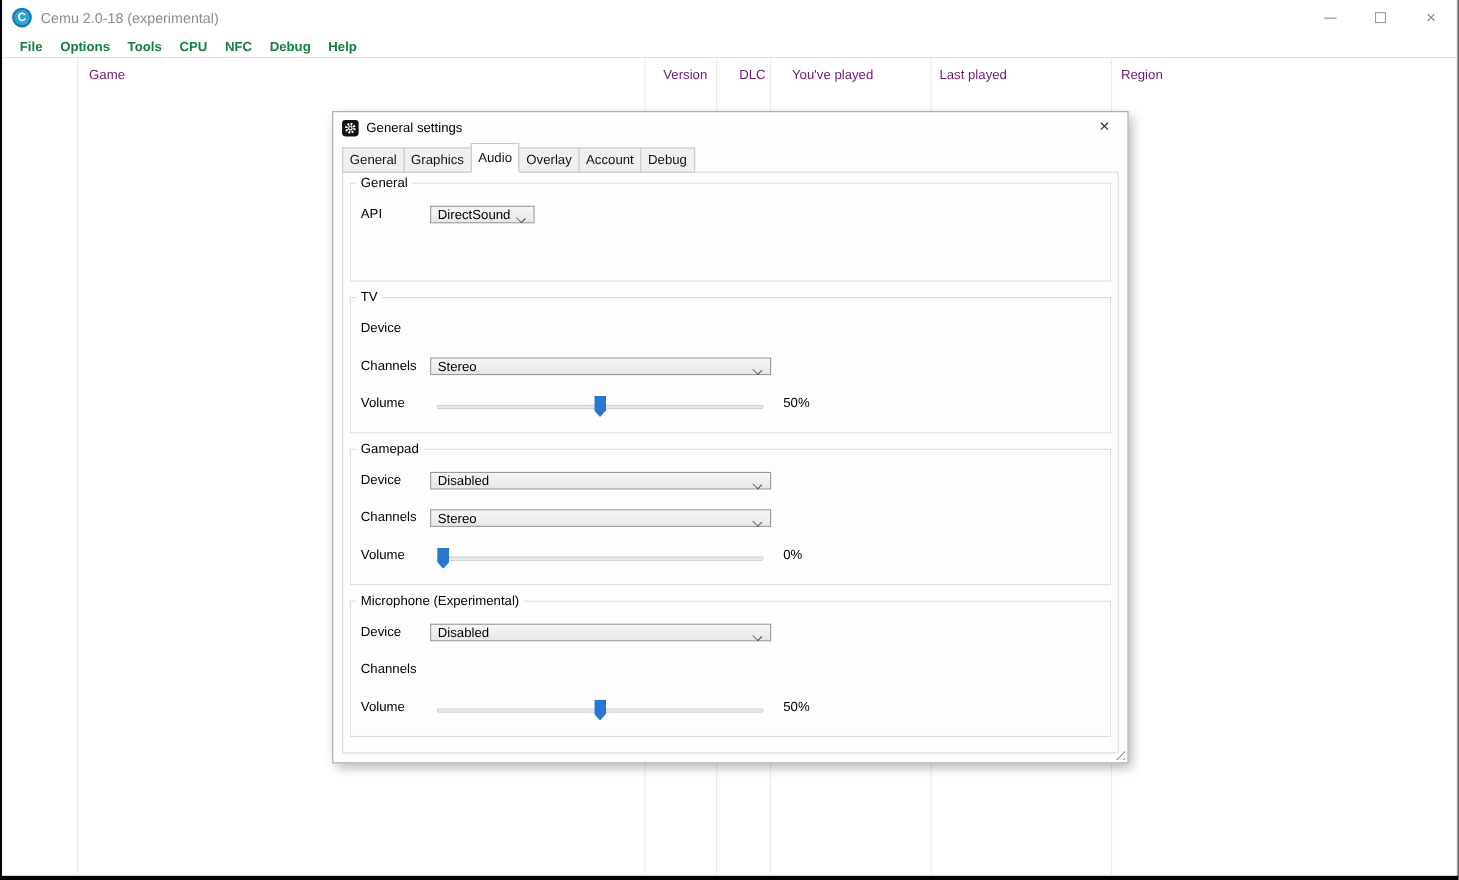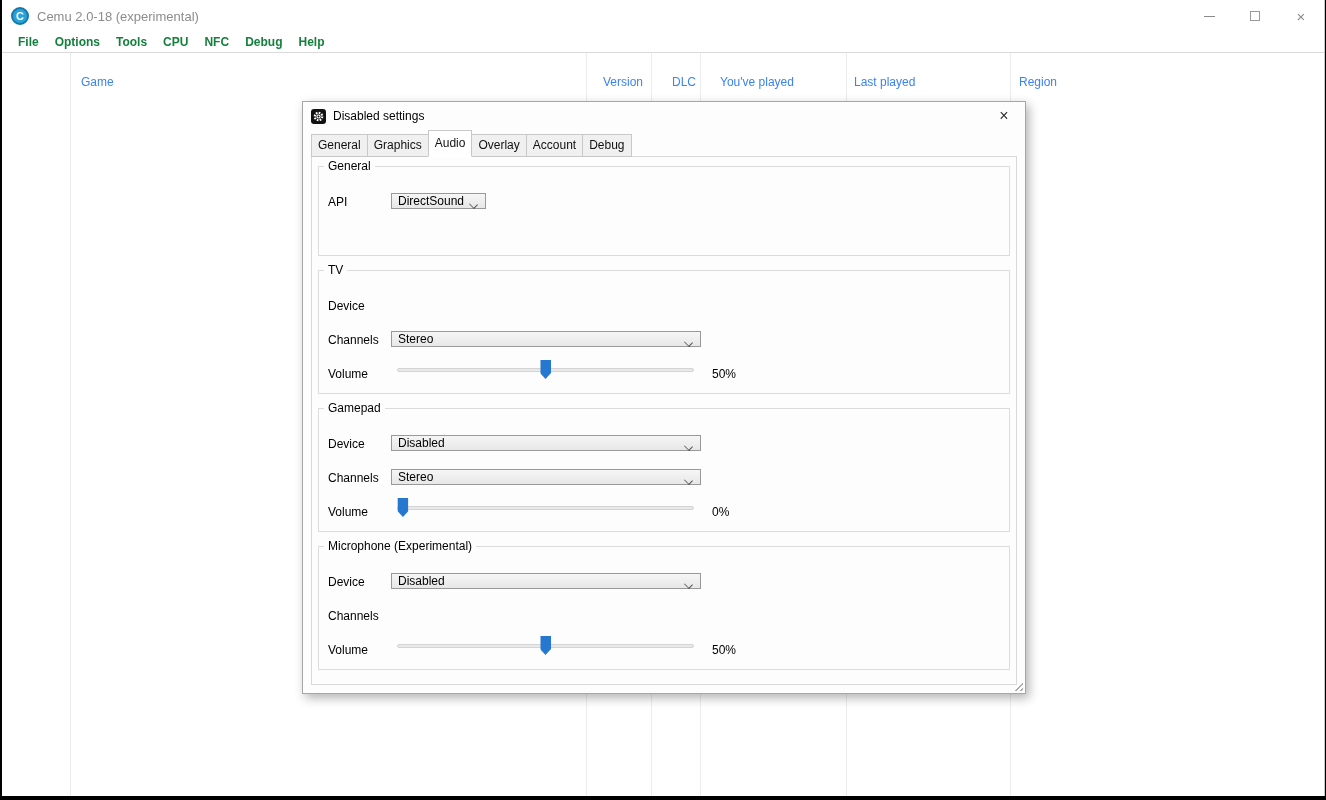--- a/index.html
+++ b/index.html
@@ -17,41 +17,41 @@
   .glyph-min { width:11px; height:1px; background:#8a8a8a; display:block; }
   .glyph-max { width:10px; height:10px; border:1px solid #9a9a9a; display:block; }
   .glyph-close { font-size:15px; color:#8a8a8a; line-height:1; }
 
   .menubar { height:21px; display:flex; align-items:center; padding-left:8px; border-bottom:1px solid #dadada; background:#fff; }
   .menu-item { padding:3px 8px; color:#15803d;font-weight:bold; }
 
   
   .gamelist { position:absolute; left:0; top:53px; right:0; bottom:0; background:#fff; }
   .colline { position:absolute; top:0; bottom:0; width:1px; background:#ececec; }
-  .hdr-cell { position:absolute; top:22px; height:18px; color:#3b82f6; }
+  .hdr-cell { position:absolute; top:8px; height:18px; color:#701a75; }
 
   
   .dialog { position:absolute; left:302px; top:101px; width:724px; height:593px; background:#fdfdfd; border:1px solid #a6a6a6; box-shadow:3px 4px 10px rgba(0,0,0,0.30); display:flex; flex-direction:column; }
   .dlg-titlebar { height:37px; display:flex; align-items:center; padding:0 8px; }
   .dlg-icon { width:15px; height:15px; background:#111; border-radius:3px; display:flex; align-items:center; justify-content:center; }
   .dlg-title { margin-left:7px; color:#000; }
   .dlg-close { margin-left:auto; width:26px; height:26px; display:flex; align-items:center; justify-content:center; font-size:16px; color:#333; }
 
   .tabstrip { display:flex; padding:0 0 0 8px; position:relative; z-index:2; }
   .tab { padding:3px 6px 4px 6px; border:1px solid #c8c8c8; background:#f0f0f0; margin-right:-1px; margin-top:4px; color:#111; }
   .tab.active { background:#fff; border-bottom:1px solid #fff; padding-top:5px; margin-top:0; position:relative; z-index:3; }
 
   .tabpanel { margin:-1px 8px 8px 8px; flex:1; border:1px solid #d9d9d9; background:#fdfdfd; padding:9px 6px 0 6px; position:relative; z-index:1; }
 
   .group { position:relative; border:1px solid #dcdcdc; margin:0 0 14px 0; padding:20px 12px 0 9px; }
   .g-general { height:90px; }
   .g-std { height:124px; }
   .group-title { position:absolute; top:-8px; left:5px; background:#fdfdfd; padding:0 4px; color:#000; white-space:nowrap; }
 
-  .row { display:flex; align-items:flex-end; height:22px; margin-bottom:12px; }
+  .row { display:flex; align-items:flex-start; height:22px; margin-bottom:12px; }
   .row-volume { margin-top:4px; }
   .rlabel { width:63px; color:#000; flex:0 0 auto; }
 
   .select { position:relative; height:16px; border:1px solid #999; background:linear-gradient(#f6f6f6,#e7e7e7); display:flex; align-items:center; padding:0 22px 0 6px; color:#000; }
   .w-narrow { width:95px; }
   .w-wide { width:310px; }
   .chev { position:absolute; right:8px; top:7px; width:7px; height:7px; border-right:1px solid #555; border-bottom:1px solid #555; transform:rotate(45deg) scale(1,0.8); transform-origin:center; }
 
   .slider { position:relative; height:22px; display:flex; align-items:center; margin-left:6px; }
   .track { height:4px; background:#e9e9e9; border:1px solid #d4d4d4; border-radius:2px; }
@@ -114,21 +114,21 @@
 <div class="dialog">
 
   <div class="dlg-titlebar">
     <div class="dlg-icon">
       <svg viewBox="0 0 24 24" width="11" height="11">
         <circle cx="12" cy="12" r="8" fill="none" stroke="#fff" stroke-width="5" stroke-dasharray="3.5 2.7"></circle>
         <circle cx="12" cy="12" r="4.5" fill="#fff"></circle>
         <circle cx="12" cy="12" r="2.2" fill="#111"></circle>
       </svg>
     </div>
-    <span class="dlg-title">Disabled settings</span>
+    <span class="dlg-title">General settings</span>
     <div class="dlg-close">×</div>
   </div>
 
   <div class="tabstrip">
     <div class="tab">General</div>
     <div class="tab">Graphics</div>
     <div class="tab active">Audio</div>
     <div class="tab">Overlay</div>
     <div class="tab">Account</div>
     <div class="tab">Debug</div>

